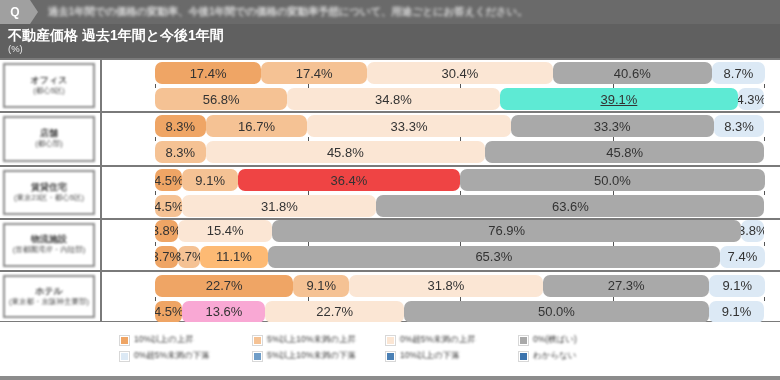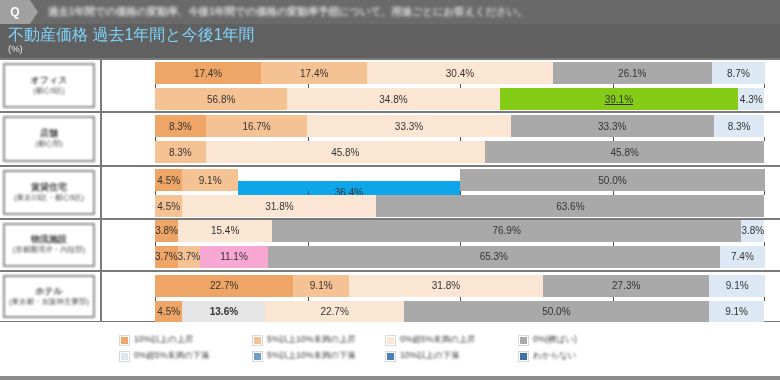--- a/index.html
+++ b/index.html
@@ -46,21 +46,21 @@
   }
 
   
   .titleband {
     position: absolute; left: 0; top: 24px;
     width: 780px; height: 34px;
     background: #606060;
     padding: 3px 0 0 8px;
   }
   .title-main {
-    color: #7dd3fc; font-size: 16px; font-weight: normal;
+    color: #ffffff; font-size: 14px; font-weight: bold;
     line-height: 16px;
   }
   .title-unit {
     color: #e8e8e8; font-size: 9.5px;
     line-height: 12px;
   }
 
   
   .body {
     position: absolute; left: 0; top: 58px;
@@ -99,24 +99,25 @@
   }
   .barrow {
     position: relative;
     height: 22px;
     display: flex;
     width: 100%;
   }
   .rowgap { height: 4px; }
   .seg {
     display: flex; align-items: center; justify-content: center;
-    font-size: 10px; color: #333333;
+    font-size: 13px; color: #333333;
     height: 100%;
     overflow: hidden;
     white-space: nowrap;
+    border-radius: 7px;
   }
   .tick {
     position: absolute; top: 0; width: 1px; height: 4px;
     background: #555555;
   }
 
   
   .legend {
     position: absolute; left: 0; top: 322px;
     width: 780px; height: 58px;
@@ -167,34 +168,34 @@
         <div class="catlabel">
           <div class="l1">オフィス</div>
           <div class="l2">(都心5区)</div>
         </div>
         <div class="vline"></div>
         <div class="rows" style="padding-top: 2.4px;">
           <div class="barrow">
             <div class="seg" title="過去1年間 17.4%" style="width: 17.4%; background: rgb(239, 165, 101);">17.4%</div>
             <div class="seg" title="過去1年間 17.4%" style="width: 17.4%; background: rgb(245, 194, 148);">17.4%</div>
             <div class="seg" title="過去1年間 30.4%" style="width: 30.4%; background: rgb(251, 230, 212);">30.4%</div>
-            <div class="seg" title="過去1年間 26.1%" style="width: 26.1%; background: rgb(169, 169, 169);">26.1%</div>
+            <div class="seg" title="過去1年間 26.1%" style="width: 26.1%; background: rgb(169, 169, 169);">40.6%</div>
             <div class="seg" title="過去1年間 8.7%" style="width: 8.7%; background: rgb(220, 233, 245);">8.7%</div>
           </div>
           <div class="rowgap" style="position: relative;">
             <div class="tick" style="left: calc(0% + 0px);"></div>
             <div class="tick" style="left: calc(25% + 0px);"></div>
             <div class="tick" style="left: calc(50% + 0px);"></div>
             <div class="tick" style="left: calc(75% + 0px);"></div>
             <div class="tick" style="left: calc(100% - 1px);"></div>
           </div>
           <div class="barrow">
             <div class="seg" title="今後1年間 21.7%" style="width: 21.7%; background: rgb(245, 194, 148);">56.8%</div>
             <div class="seg" title="今後1年間 34.8%" style="width: 34.8%; background: rgb(251, 230, 212);">34.8%</div>
-            <div class="seg" title="今後1年間 39.1%" style="width: 39.1%; background: #84cc16; text-decoration: underline;">39.1%</div>
+            <div class="seg" title="今後1年間 39.1%" style="width: 39.1%; background: #5eead4; text-decoration: underline;">39.1%</div>
             <div class="seg" title="今後1年間 4.3%" style="width: 4.3%; background: rgb(220, 233, 245);">4.3%</div>
           </div>
         </div>
       </div>
       <div class="catblock" style="height: 54px;">
         <div class="catlabel">
           <div class="l1">店舗</div>
           <div class="l2">(都心部)</div>
         </div>
         <div class="vline"></div>
@@ -223,21 +224,21 @@
       <div class="catblock" style="height: 52.8px;">
         <div class="catlabel">
           <div class="l1">賃貸住宅</div>
           <div class="l2">(東京23区・都心5区)</div>
         </div>
         <div class="vline"></div>
         <div class="rows" style="padding-top: 2.4px;">
           <div class="barrow">
             <div class="seg" title="過去1年間 4.5%" style="width: 4.5%; background: rgb(239, 165, 101);">4.5%</div>
             <div class="seg" title="過去1年間 9.1%" style="width: 9.1%; background: rgb(245, 194, 148);">9.1%</div>
-            <div class="seg" title="過去1年間 36.4%" style="width: 36.4%; background: #0ea5e9; margin-top: 12px;">36.4%</div>
+            <div class="seg" title="過去1年間 36.4%" style="width: 36.4%; background: #ef4444;">36.4%</div>
             <div class="seg" title="過去1年間 50.0%" style="width: 50%; background: rgb(169, 169, 169);">50.0%</div>
           </div>
           <div class="rowgap" style="position: relative;">
             <div class="tick" style="left: calc(0% + 0px);"></div>
             <div class="tick" style="left: calc(25% + 0px);"></div>
             <div class="tick" style="left: calc(50% + 0px);"></div>
             <div class="tick" style="left: calc(75% + 0px);"></div>
             <div class="tick" style="left: calc(100% - 1px);"></div>
           </div>
           <div class="barrow">
@@ -263,21 +264,21 @@
           <div class="rowgap" style="position: relative;">
             <div class="tick" style="left: calc(0% + 0px);"></div>
             <div class="tick" style="left: calc(25% + 0px);"></div>
             <div class="tick" style="left: calc(50% + 0px);"></div>
             <div class="tick" style="left: calc(75% + 0px);"></div>
             <div class="tick" style="left: calc(100% - 1px);"></div>
           </div>
           <div class="barrow">
             <div class="seg" title="今後1年間 3.7%" style="width: 3.7%; background: rgb(239, 165, 101);">3.7%</div>
             <div class="seg" title="今後1年間 3.7%" style="width: 3.7%; background: rgb(245, 194, 148);">3.7%</div>
-            <div class="seg" title="今後1年間 11.1%" style="width: 11.1%; background: #f9a8d4;">11.1%</div>
+            <div class="seg" title="今後1年間 11.1%" style="width: 11.1%; background: #fdba74;">11.1%</div>
             <div class="seg" title="今後1年間 74.1%" style="width: 74.1%; background: rgb(169, 169, 169);">65.3%</div>
             <div class="seg" title="今後1年間 7.4%" style="width: 7.4%; background: rgb(220, 233, 245);">7.4%</div>
           </div>
         </div>
       </div>
       <div class="catblock" style="height: 52.8px;">
         <div class="catlabel">
           <div class="l1">ホテル</div>
           <div class="l2">(東京都・京阪神主要部)</div>
         </div>
@@ -292,21 +293,21 @@
           </div>
           <div class="rowgap" style="position: relative;">
             <div class="tick" style="left: calc(0% + 0px);"></div>
             <div class="tick" style="left: calc(25% + 0px);"></div>
             <div class="tick" style="left: calc(50% + 0px);"></div>
             <div class="tick" style="left: calc(75% + 0px);"></div>
             <div class="tick" style="left: calc(100% - 1px);"></div>
           </div>
           <div class="barrow">
             <div class="seg" title="今後1年間 4.5%" style="width: 4.5%; background: rgb(239, 165, 101);">4.5%</div>
-            <div class="seg" title="今後1年間 13.6%" style="width: 13.6%; background: #e5e5e5; font-weight: bold;">13.6%</div>
+            <div class="seg" title="今後1年間 13.6%" style="width: 13.6%; background: #f9a8d4;">13.6%</div>
             <div class="seg" title="今後1年間 22.7%" style="width: 22.7%; background: rgb(251, 230, 212);">22.7%</div>
             <div class="seg" title="今後1年間 50.0%" style="width: 50%; background: rgb(169, 169, 169);">50.0%</div>
             <div class="seg" title="今後1年間 9.1%" style="width: 9.1%; background: rgb(220, 233, 245);">9.1%</div>
           </div>
         </div>
       </div>
     </div>
 
   <div class="legend">
     <div class="legrow" id="legend-row-1">

